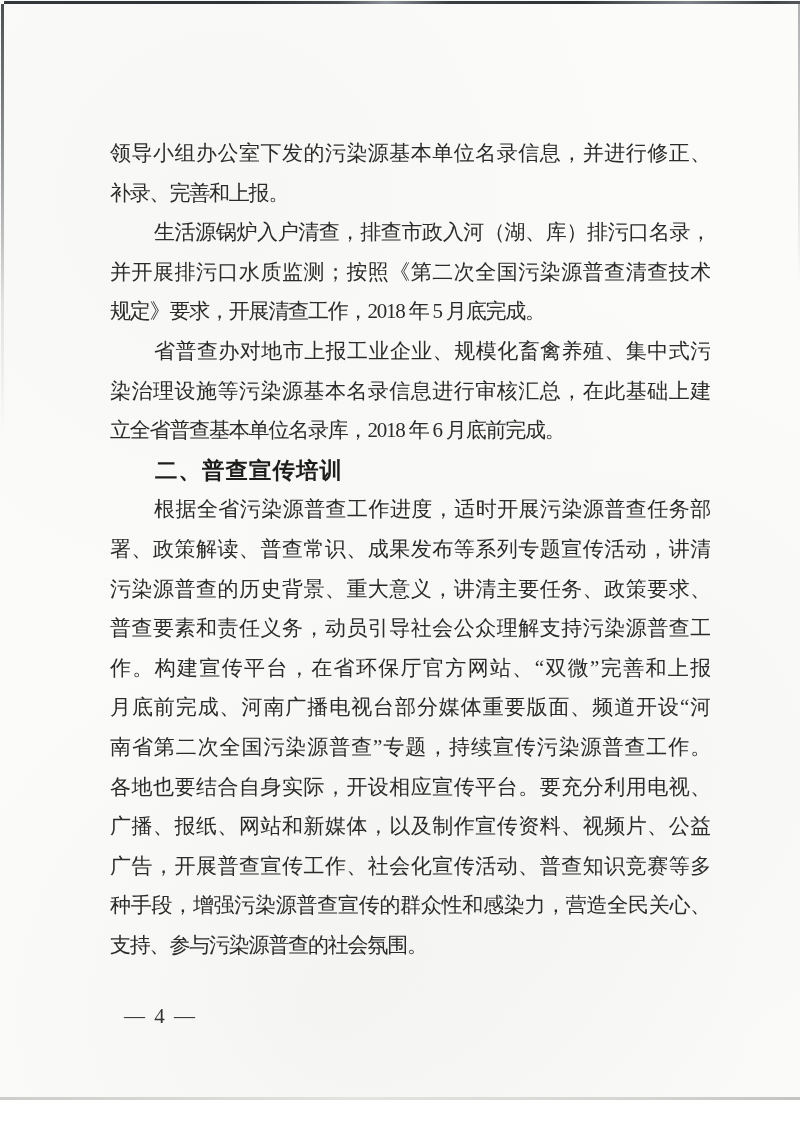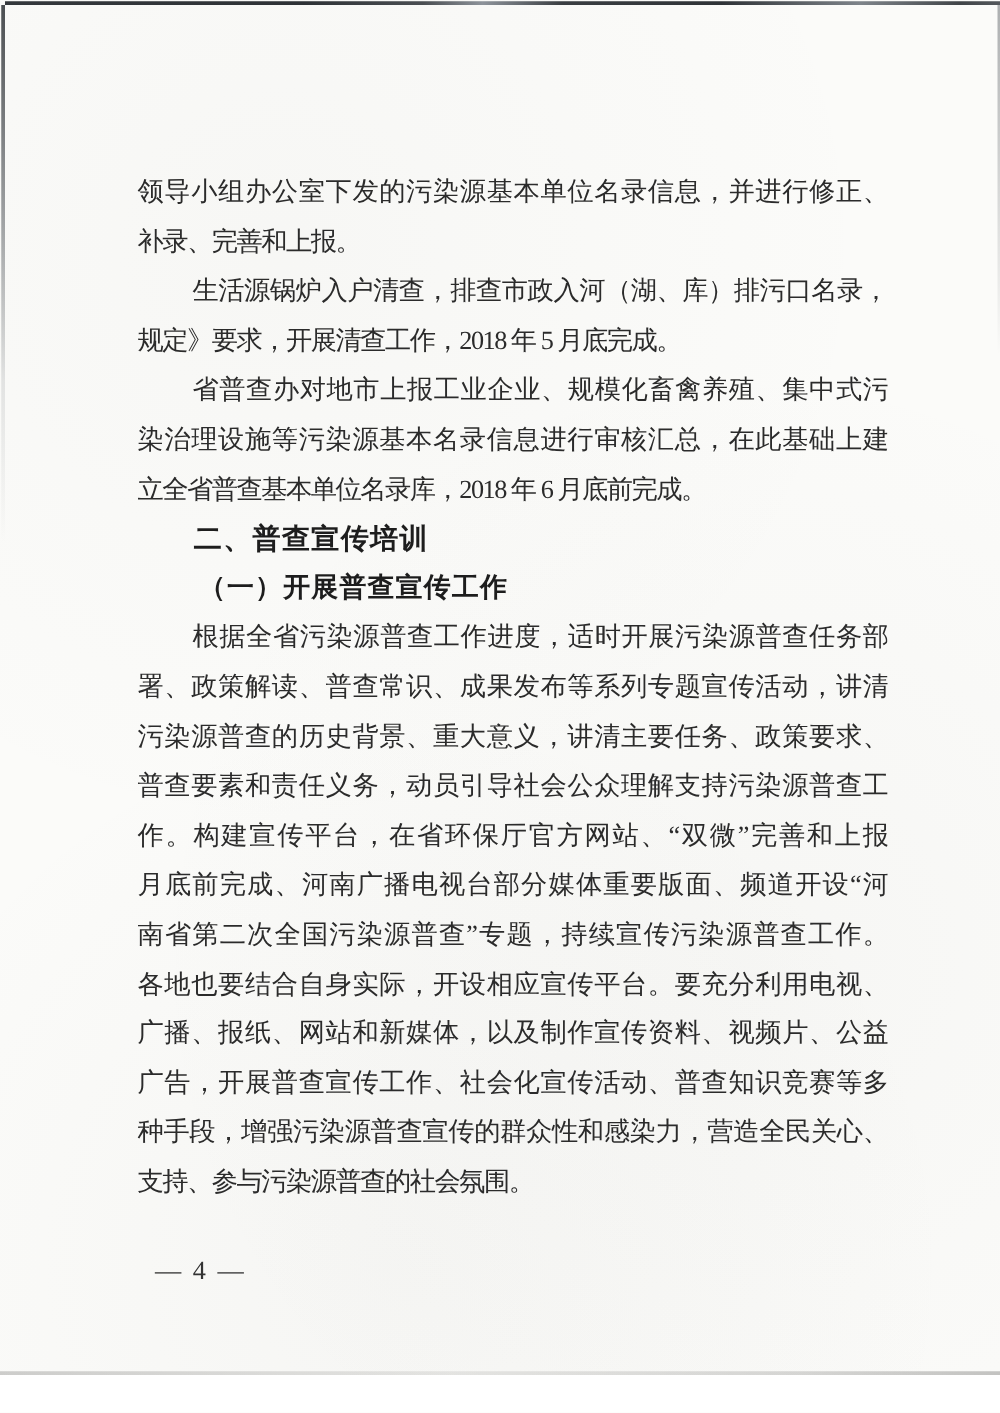--- a/index.html
+++ b/index.html
@@ -94,26 +94,26 @@
 
   <div class="top-edge"></div>
   <div class="left-edge"></div>
   <div class="right-edge"></div>
   <div class="bottom-edge"></div>
 
   <div class="text-block">
     <div class="line justify">领导小组办公室下发的污染源基本单位名录信息，并进行修正、</div>
     <div class="line">补录、完善和上报。</div>
     <div class="line indent justify">生活源锅炉入户清查，排查市政入河（湖、库）排污口名录，</div>
+    <div class="line justify">并开展排污口水质监测；按照《第二次全国污染源普查清查技术</div>
     <div class="line">规定》要求，开展清查工作，2018 年 5 月底完成。</div>
     <div class="line indent justify">省普查办对地市上报工业企业、规模化畜禽养殖、集中式污</div>
     <div class="line justify">染治理设施等污染源基本名录信息进行审核汇总，在此基础上建</div>
     <div class="line">立全省普查基本单位名录库，2018 年 6 月底前完成。</div>
     <div class="line heading">二、普查宣传培训</div>
-    <div class="line subheading">（一）开展普查宣传工作</div>
     <div class="line indent justify">根据全省污染源普查工作进度，适时开展污染源普查任务部</div>
     <div class="line justify">署、政策解读、普查常识、成果发布等系列专题宣传活动，讲清</div>
     <div class="line justify">污染源普查的历史背景、重大意义，讲清主要任务、政策要求、</div>
     <div class="line justify">普查要素和责任义务，动员引导社会公众理解支持污染源普查工</div>
     <div class="line justify">作。构建宣传平台，在省环保厅官方网站、“双微”完善和上报</div>
     <div class="line justify">月底前完成、河南广播电视台部分媒体重要版面、频道开设“河</div>
     <div class="line justify">南省第二次全国污染源普查”专题，持续宣传污染源普查工作。</div>
     <div class="line justify">各地也要结合自身实际，开设相应宣传平台。要充分利用电视、</div>
     <div class="line justify">广播、报纸、网站和新媒体，以及制作宣传资料、视频片、公益</div>
     <div class="line justify">广告，开展普查宣传工作、社会化宣传活动、普查知识竞赛等多</div>

